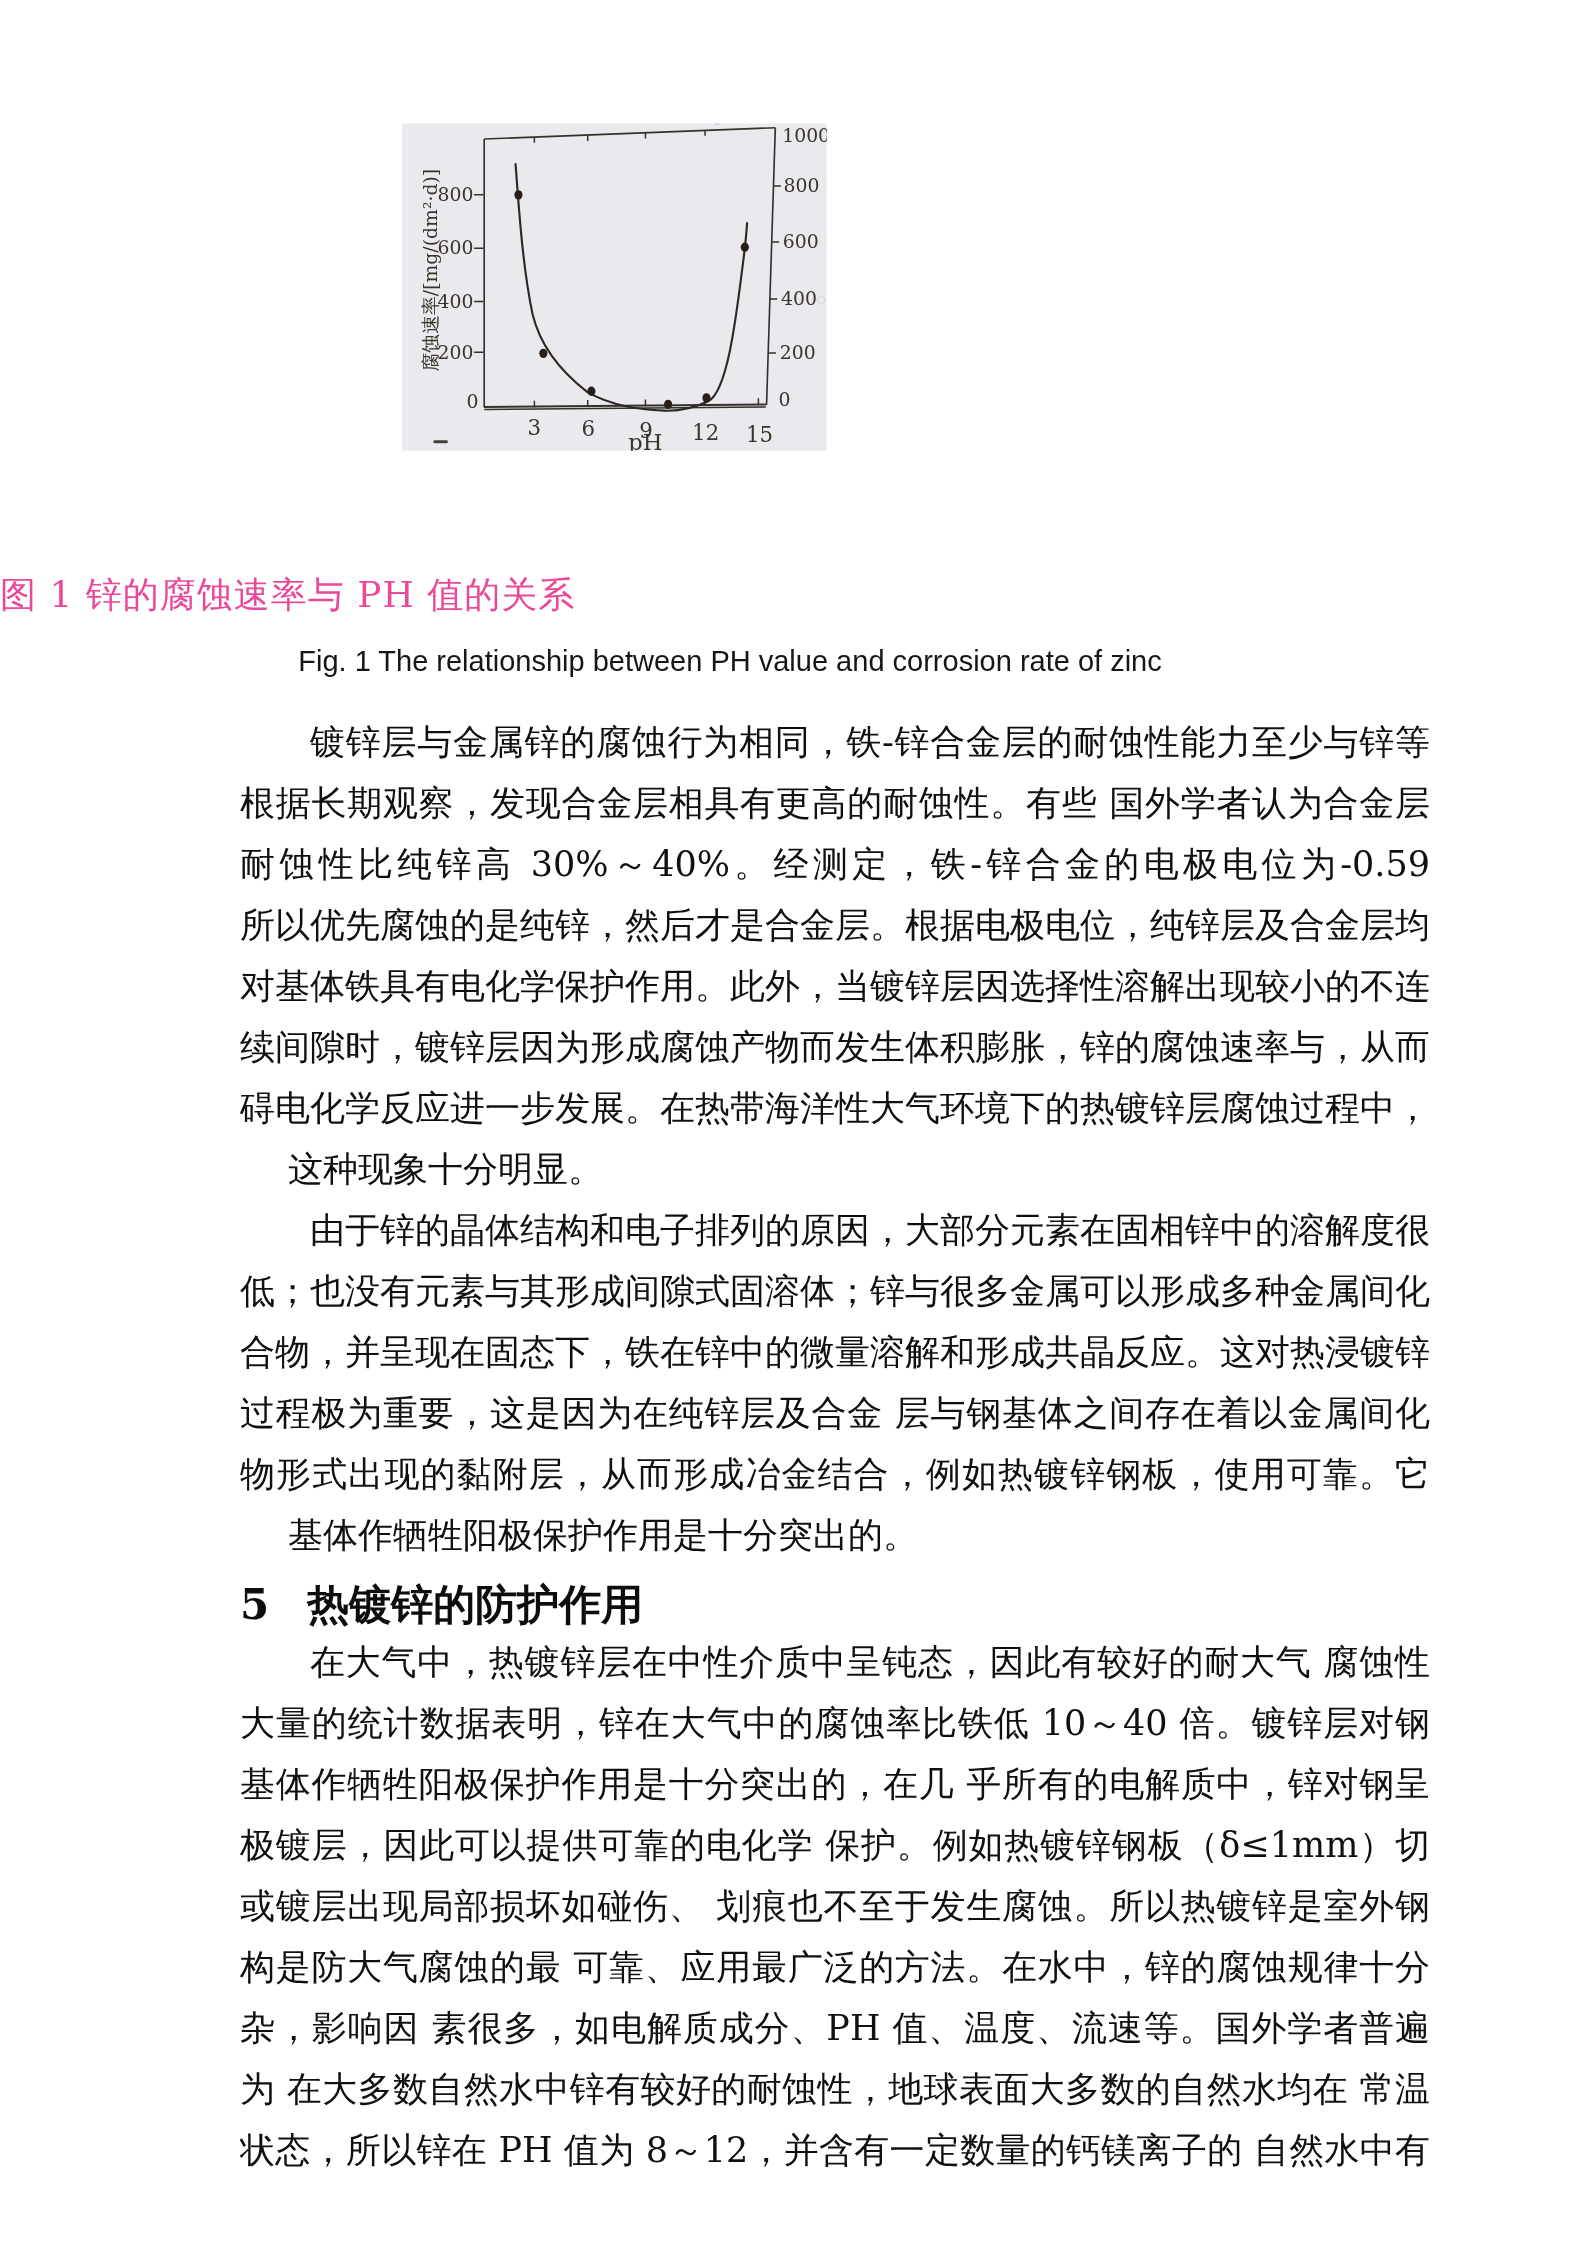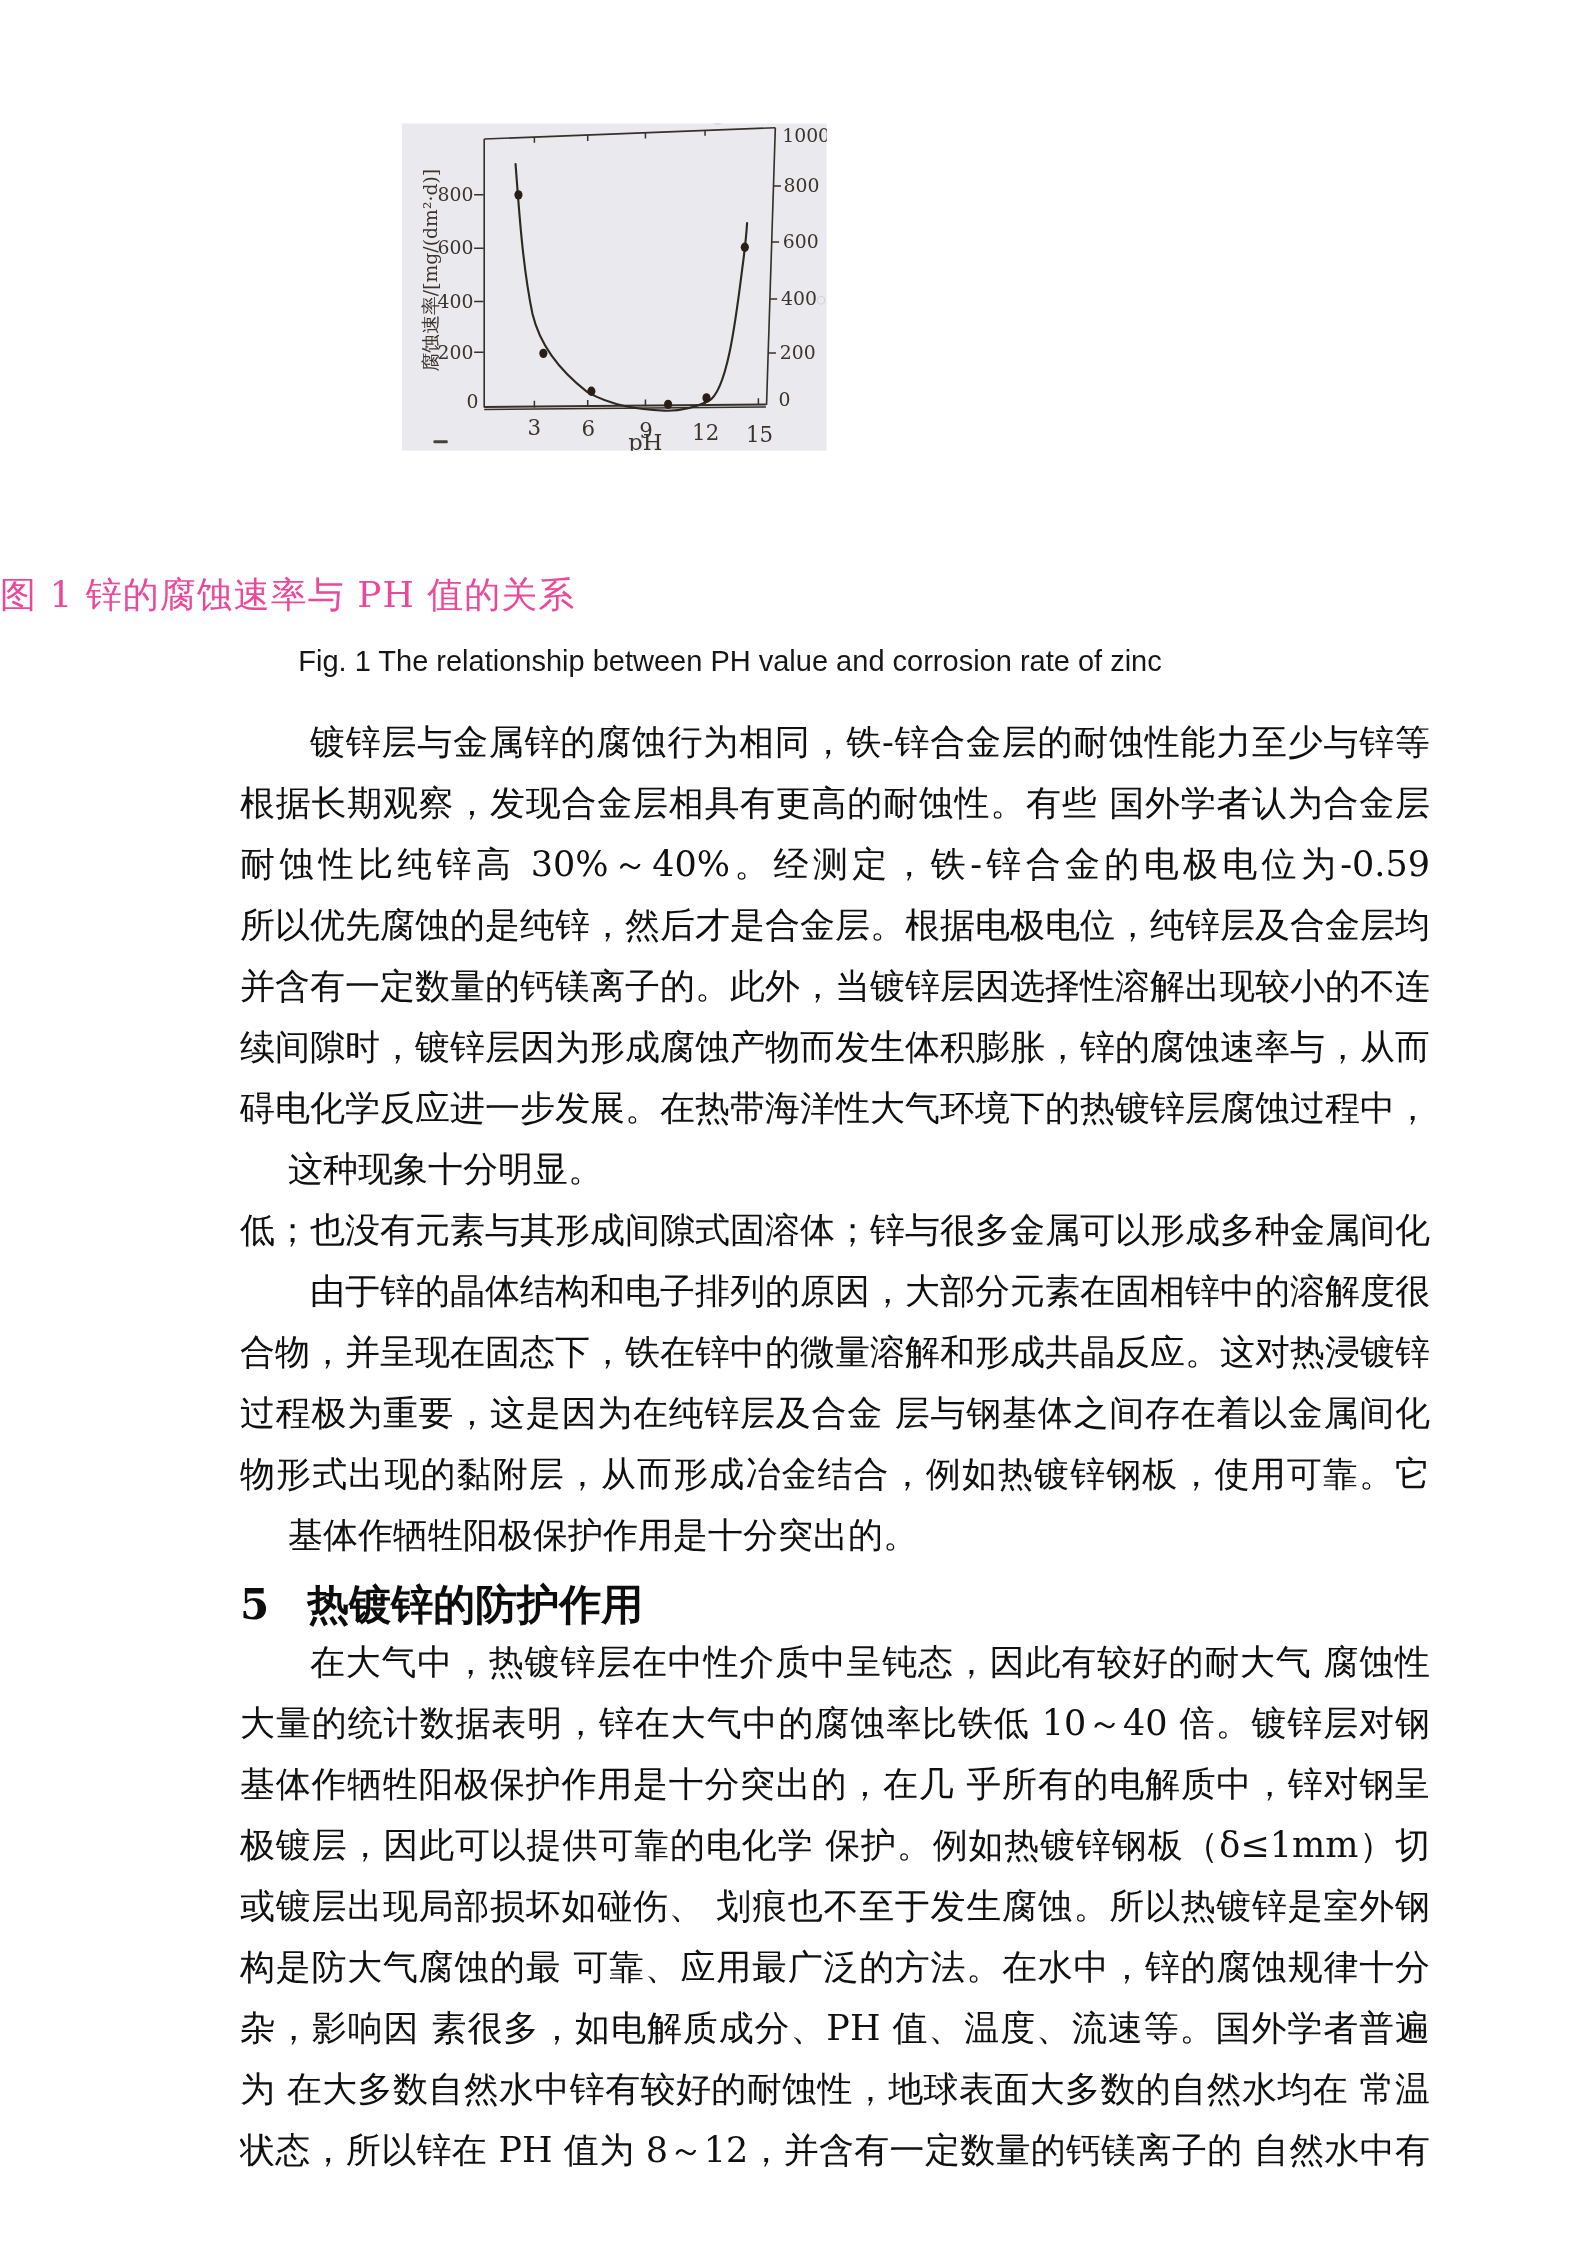--- a/index.html
+++ b/index.html
@@ -125,28 +125,28 @@
 
 <div class="cap-zh">图 1 锌的腐蚀速率与 PH 值的关系</div>
 <div class="cap-en">Fig. 1 The relationship between PH value and corrosion rate of zinc</div>
 
 <div class="textbody">
   <div>
     <div class="ln first">镀锌层与金属锌的腐蚀行为相同，铁-锌合金层的耐蚀性能力至少与锌等同，</div>
     <div class="ln">根据长期观察，发现合金层相具有更高的耐蚀性。有些 国外学者认为合金层的</div>
     <div class="ln">耐蚀性比纯锌高 30%～40%。经测定，铁-锌合金的电极电位为-0.59～-0.66V，</div>
     <div class="ln">所以优先腐蚀的是纯锌，然后才是合金层。根据电极电位，纯锌层及合金层均</div>
-    <div class="ln">并含有一定数量的钙镁离子的。此外，当镀锌层因选择性溶解出现较小的不连</div>
+    <div class="ln">对基体铁具有电化学保护作用。此外，当镀锌层因选择性溶解出现较小的不连</div>
     <div class="ln">续间隙时，镀锌层因为形成腐蚀产物而发生体积膨胀，锌的腐蚀速率与，从而阻</div>
     <div class="ln">碍电化学反应进一步发展。在热带海洋性大气环境下的热镀锌层腐蚀过程中，</div>
     <div class="ln end">这种现象十分明显。</div>
   </div>
   <div>
+    <div class="ln first">由于锌的晶体结构和电子排列的原因，大部分元素在固相锌中的溶解度很</div>
     <div class="ln">低；也没有元素与其形成间隙式固溶体；锌与很多金属可以形成多种金属间化</div>
-    <div class="ln first">由于锌的晶体结构和电子排列的原因，大部分元素在固相锌中的溶解度很</div>
     <div class="ln">合物，并呈现在固态下，铁在锌中的微量溶解和形成共晶反应。这对热浸镀锌</div>
     <div class="ln">过程极为重要，这是因为在纯锌层及合金 层与钢基体之间存在着以金属间化合</div>
     <div class="ln">物形式出现的黏附层，从而形成冶金结合，例如热镀锌钢板，使用可靠。它</div>
     <div class="ln end">基体作牺牲阳极保护作用是十分突出的。</div>
   </div>
   <div class="h5">
     <span class="num">5</span><span>热镀锌的防护作用</span>
   </div>
   <div>
     <div class="ln first">在大气中，热镀锌层在中性介质中呈钝态，因此有较好的耐大气 腐蚀性能。</div>

